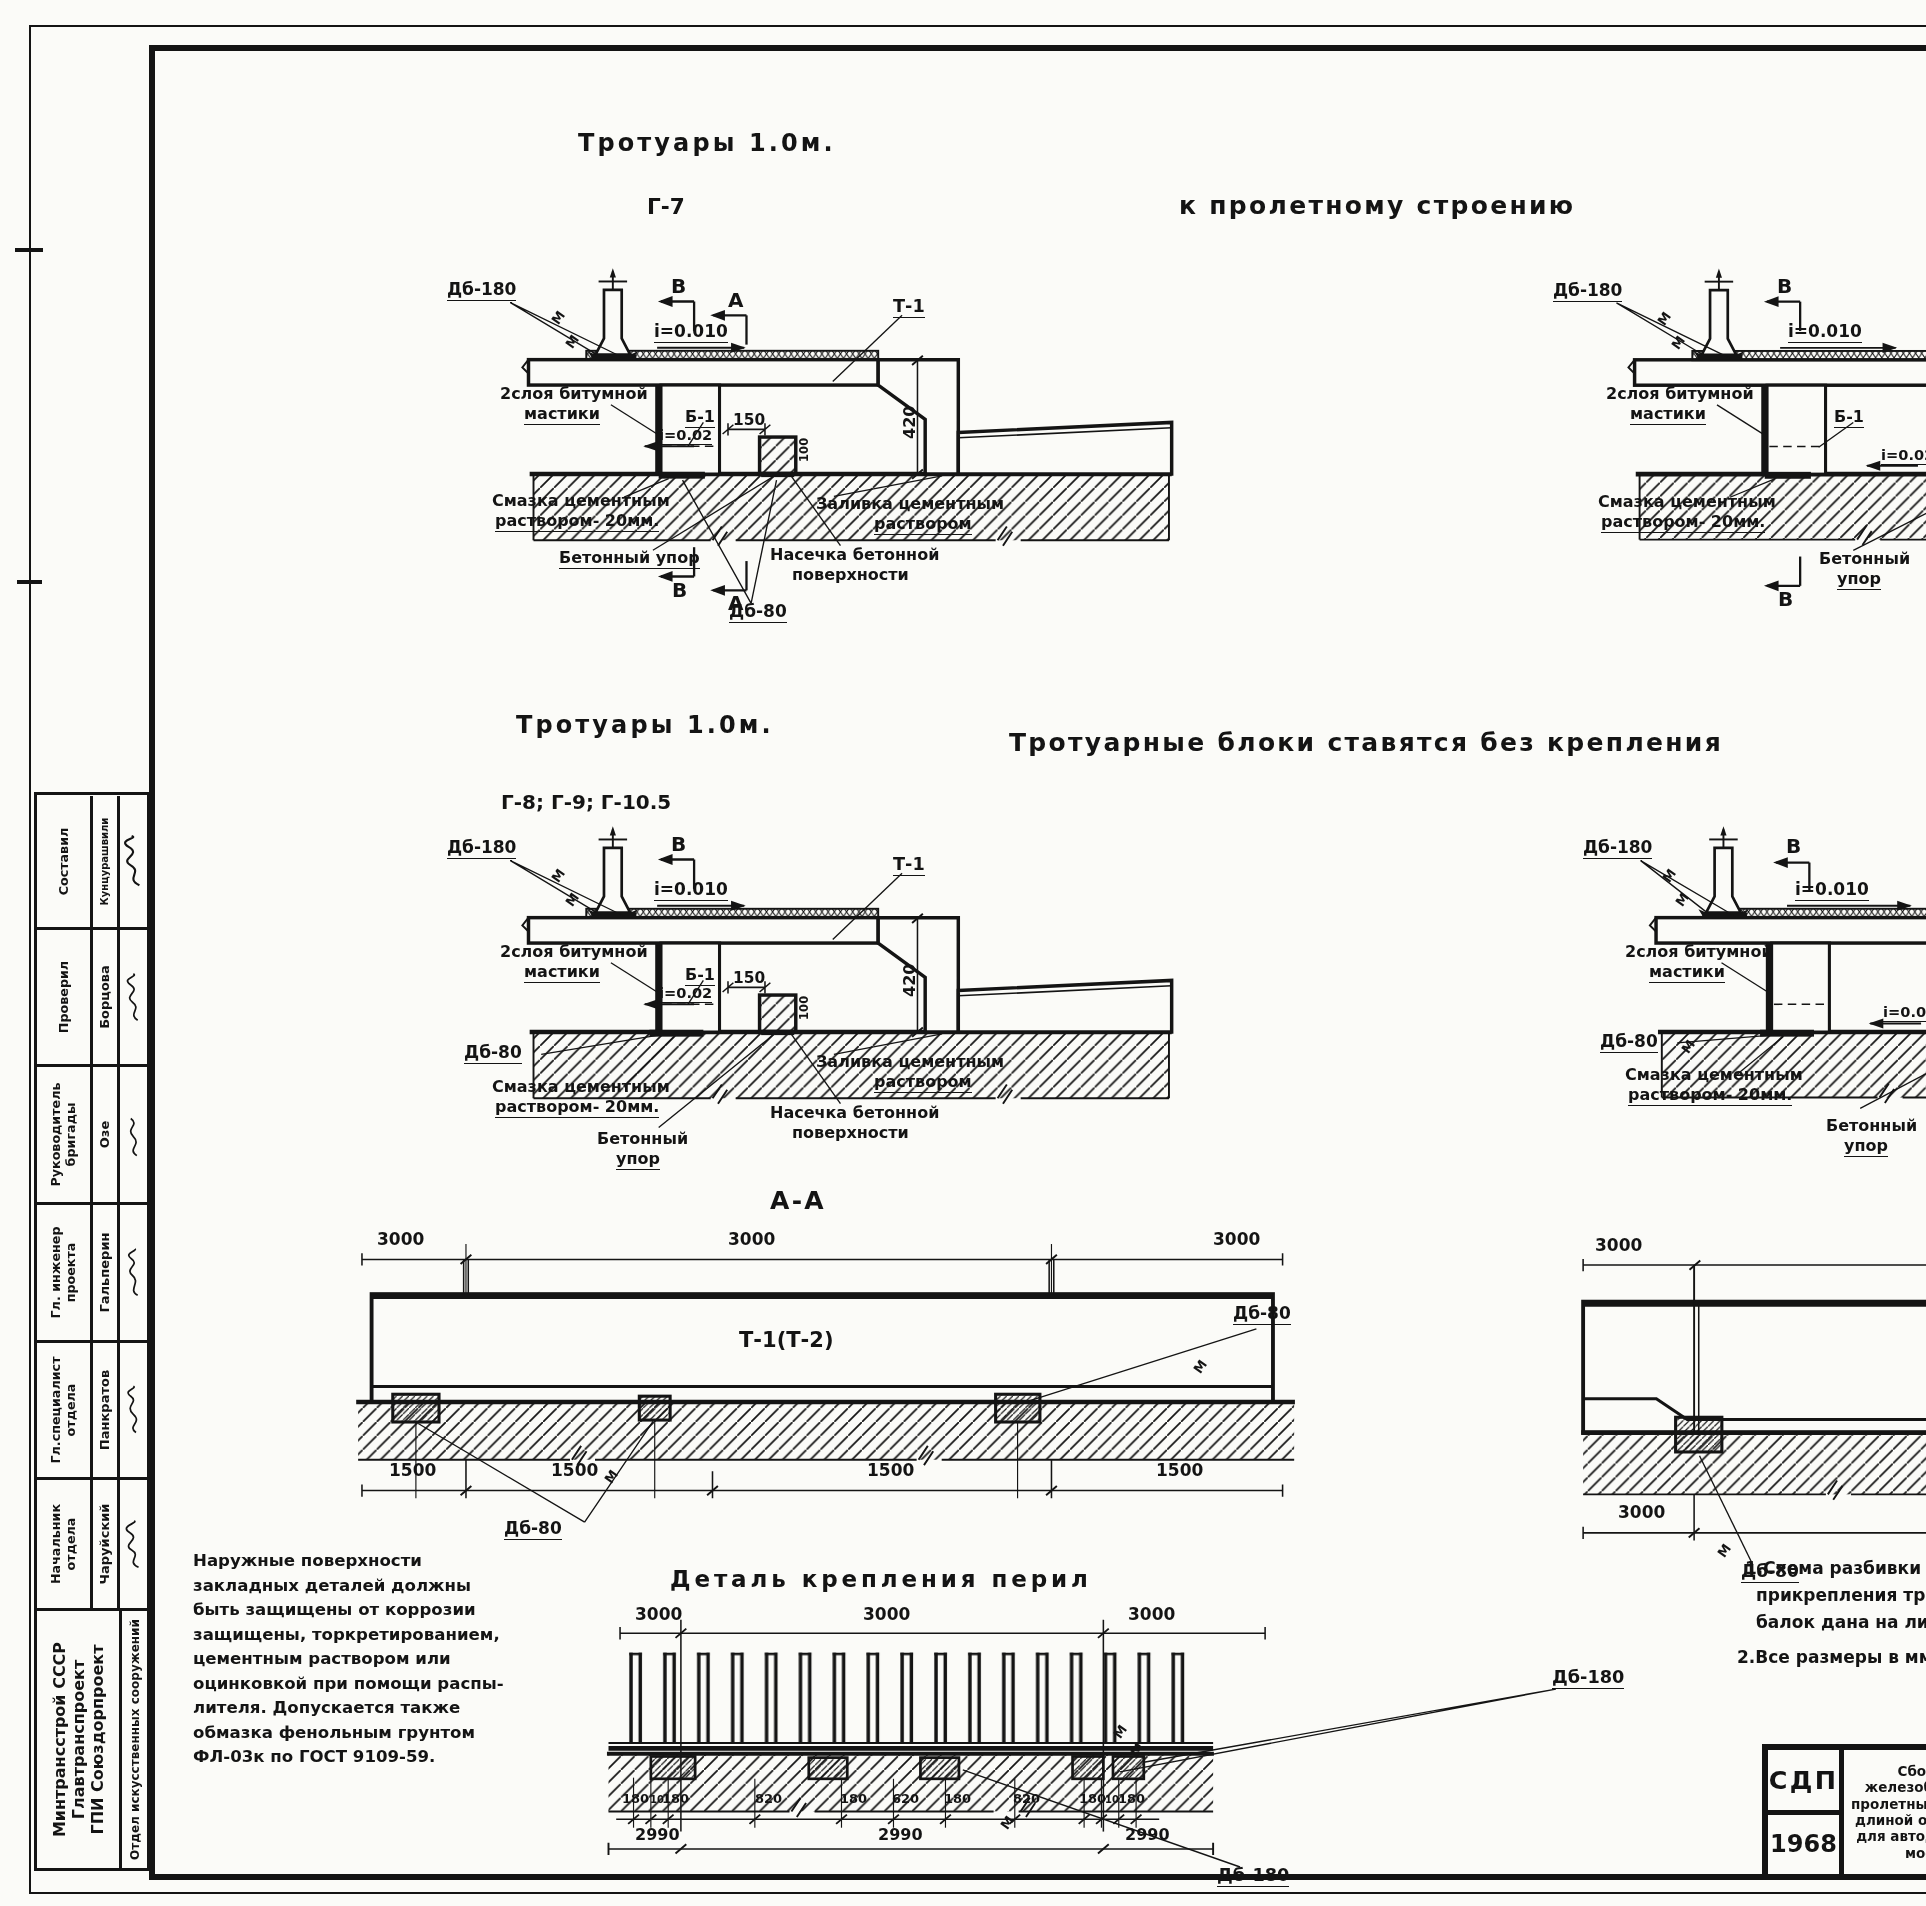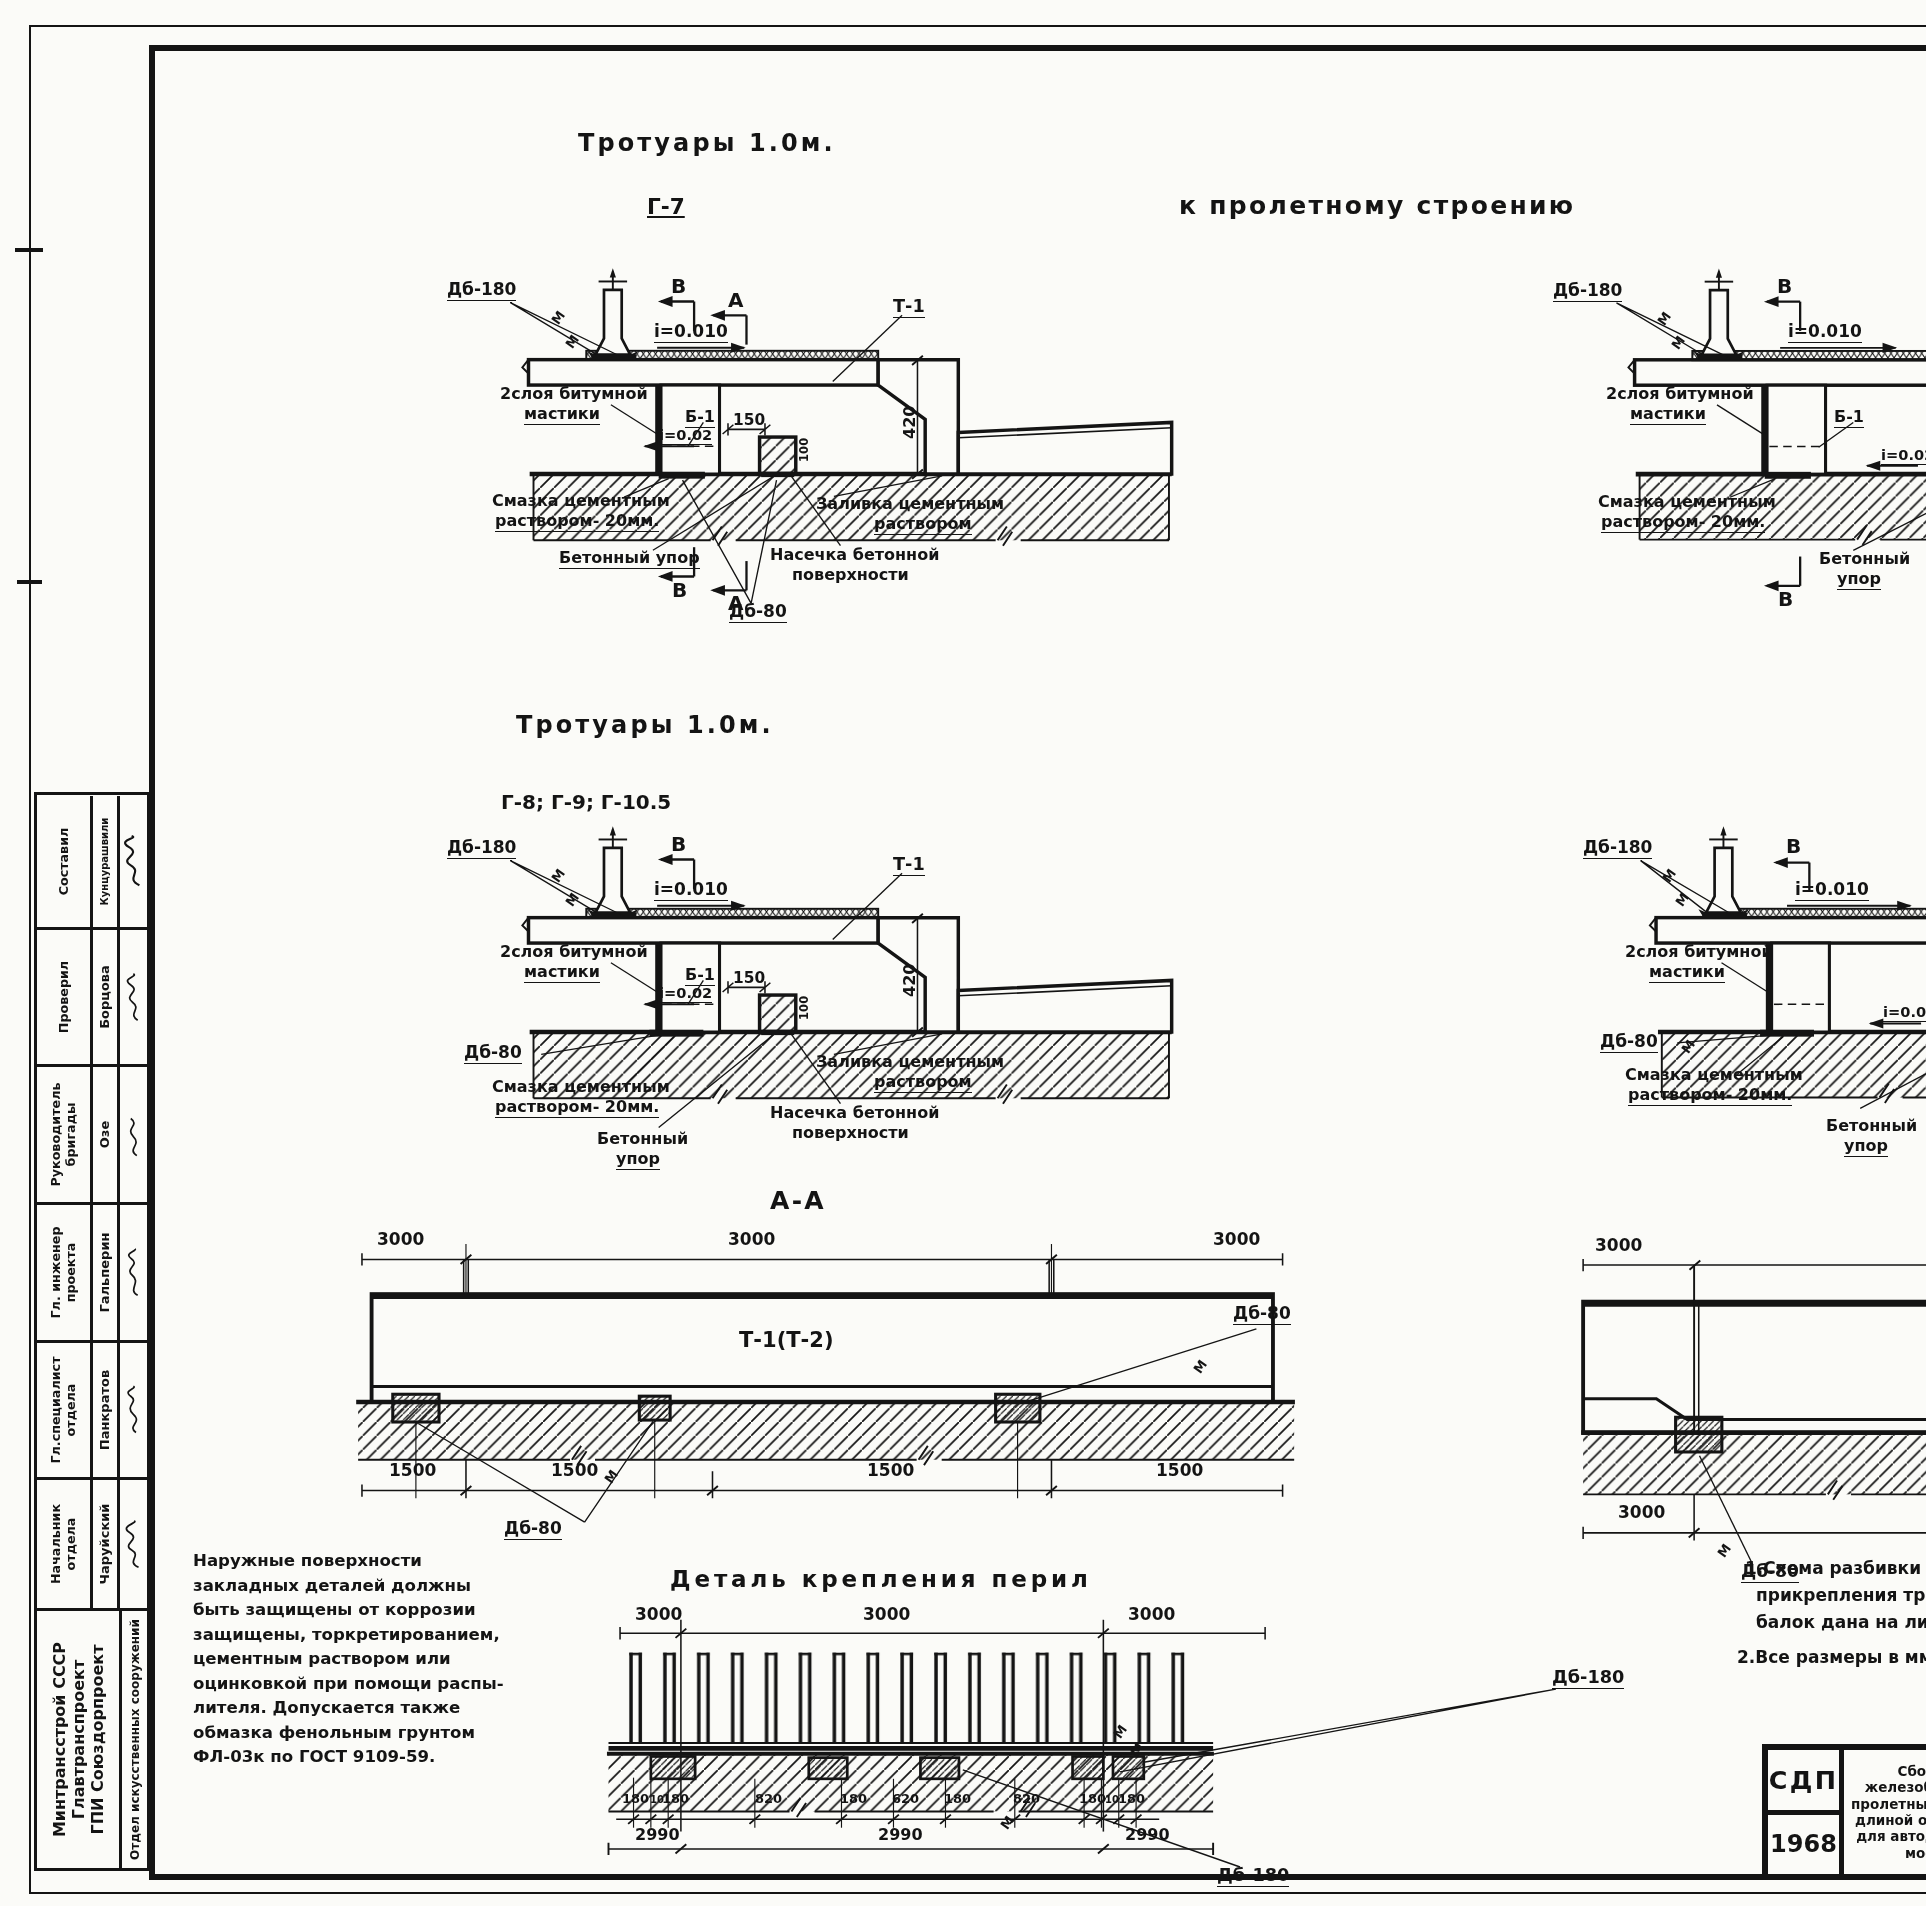--- a/index.html
+++ b/index.html
@@ -57,25 +57,26 @@
       </pattern>
     </defs>
   </svg>
 
   <div class="outer"></div>
   <div class="frame"></div>
   <div class="foldmark" style="left:15.4px;top:248px;width:28px;height:3.5px;"></div>
   <div class="foldmark" style="left:17px;top:580px;width:25px;height:3.5px;"></div>
 
   <div class="lbl" style="left:578px;top:131px;font-size:24px;letter-spacing:3.1px;">Тротуары 1.0м.</div>
-  <div class="lbl" style="left:647px;top:196px;font-size:21.6px;text-decoration:underline;">Г-7</div>
+  <div class="lbl" style="left:647px;top:196px;font-size:21.6px;">Г-7</div>
   <div class="lbl" style="left:1179px;top:193px;font-size:25px;letter-spacing:2.3px;">к  пролетному   строению</div>
 
   <div class="lbl" style="left:516px;top:713px;font-size:24px;letter-spacing:3.1px;">Тротуары 1.0м.</div>
   <div class="lbl" style="left:501px;top:792px;font-size:20px;">Г-8;  Г-9;  Г-10.5</div>
+  <div class="lbl" style="left:1009px;top:730px;font-size:25px;letter-spacing:2.3px;">Тротуарные   блоки   ставятся   без  крепления</div>
 
   <div class="block" style="left:443px;top:266px;width:751px;height:366px;">
     <svg class="art" width="751" height="366" viewBox="0 0 1950 950">
       <g stroke="#141414" fill="none">
         <rect x="235" y="540" width="1650" height="172" fill="url(#ha)" stroke="none"></rect>
         <line x1="225" y1="540" x2="1892" y2="540" stroke-width="12"></line>
         <path d="M235,712 H695 M760,712 H1435 M1500,712 H1885" stroke-width="5"></path>
         <path d="M700,712 l24,-36 M714,726 l24,-36 M1440,712 l24,-36 M1454,726 l24,-36" stroke-width="5"></path>
         <line x1="235" y1="540" x2="235" y2="712" stroke-width="5"></line>
         <line x1="1885" y1="540" x2="1885" y2="712" stroke-width="5"></line>

